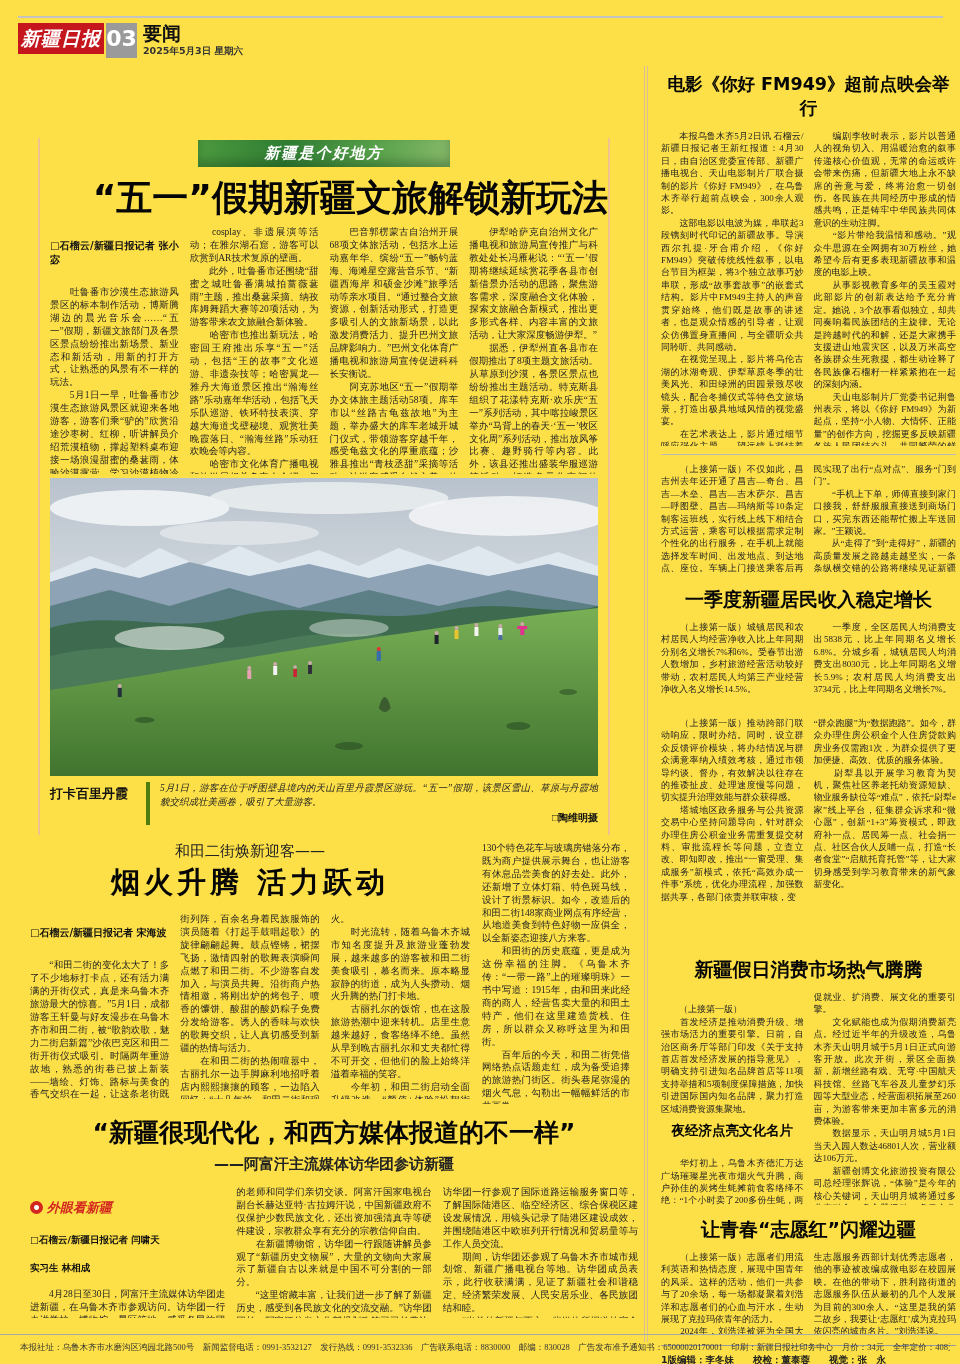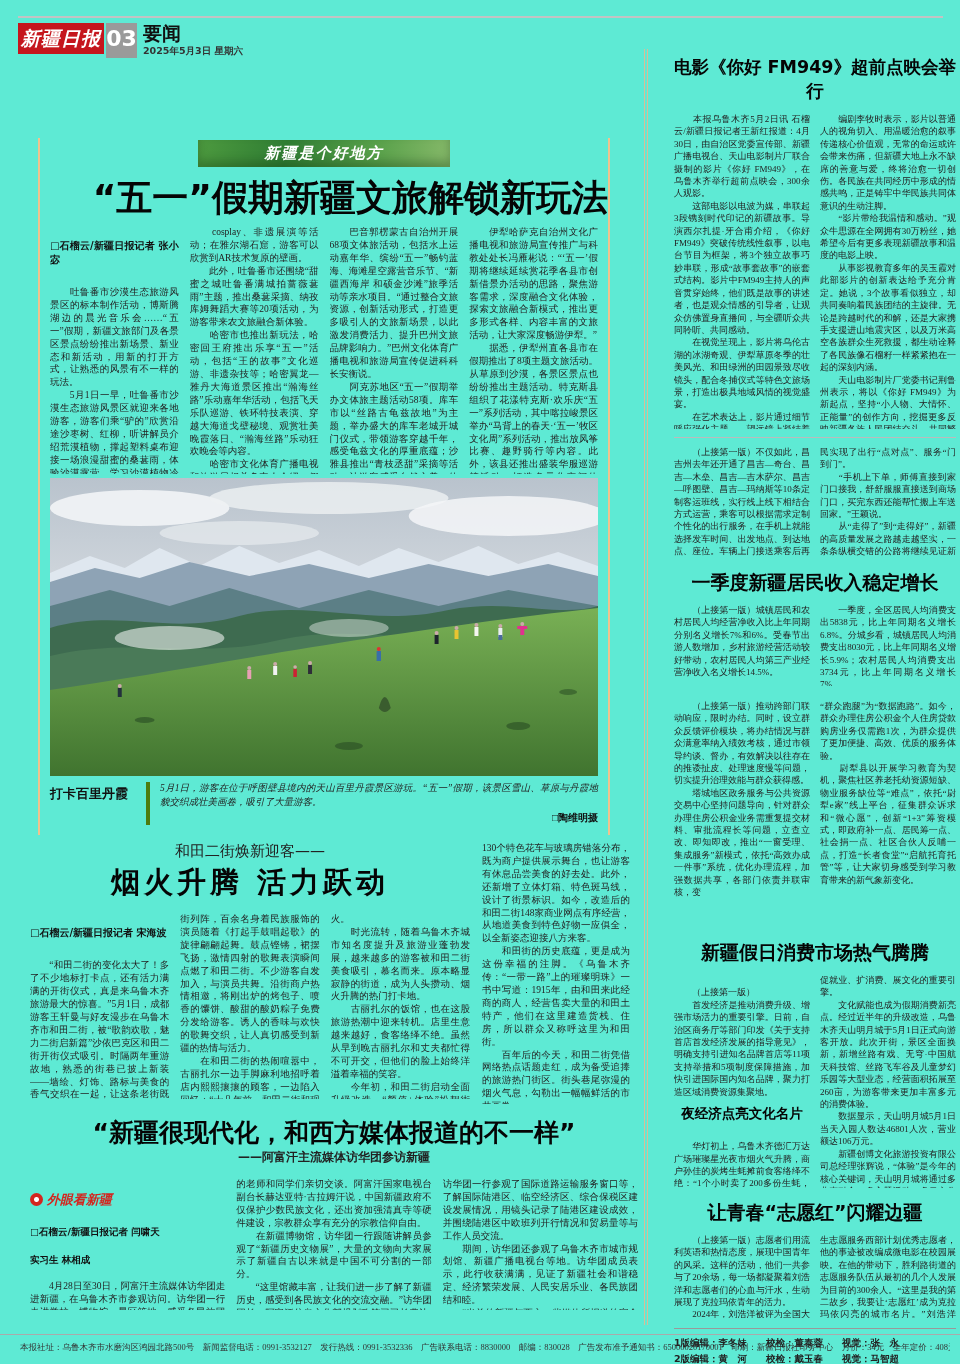--- a/index.html
+++ b/index.html
@@ -1,16 +1,16 @@
 <!DOCTYPE html>
 <html><head>
 <meta charset="utf-8">
 <style>
   html,body{margin:0;padding:0;background:#ffffff;}
-  .page{position:relative;width:960px;height:1364px;background:#5eead4;overflow:hidden;
+  .page{position:relative;width:960px;height:1364px;background:#fde047;overflow:hidden;
         font-family:"Liberation Serif","DejaVu Serif",serif;color:#1c1c1c;}
   .toprule{position:absolute;left:18px;top:16px;width:925px;height:2px;background:#c3c3c3;}
   
   .masthead{position:absolute;left:18px;top:23px;display:flex;align-items:flex-start;}
   .logo{width:86px;height:31px;background:#c5161d;color:#fff;font-family:"DejaVu Sans",sans-serif;
         font-weight:bold;font-style:italic;font-size:19px;line-height:31px;text-align:center;letter-spacing:1px;}
   .pagenum{width:31px;height:35px;background:#9a9a9a;color:#fff;font-family:"DejaVu Sans",sans-serif;
         font-weight:bold;font-size:22px;line-height:31px;text-align:center;margin-left:2px;}
   .mh-right{margin-left:6px;}
   .section-name{font-family:"DejaVu Sans",sans-serif;font-weight:900;font-size:19px;line-height:20px;color:#111;}
@@ -41,29 +41,29 @@
   .street{position:absolute;left:30px;top:842px;width:600px;height:268px;display:flex;gap:12px;}
   .st-left{width:440px;position:relative;}
   .kicker{text-align:center;font-family:"DejaVu Sans",sans-serif;font-size:15px;color:#222;margin-top:0;}
   .st-headline{text-align:center;font-family:"DejaVu Sans",sans-serif;font-weight:900;font-size:29px;
                letter-spacing:4px;color:#050505;margin-top:2px;}
   .st-cols{display:flex;gap:11px;margin-top:10px;height:186px;}
   .st-right{flex:1;height:262px;}
   
   .afghan{position:absolute;left:30px;top:1116px;width:608px;}
   .af-headline{text-align:center;font-family:"DejaVu Sans",sans-serif;font-weight:900;font-size:25px;color:#050505;}
-  .af-subhead{text-align:center;font-family:"DejaVu Sans",sans-serif;font-weight:bold;font-size:12px;color:#222;}
+  .af-subhead{text-align:center;font-family:"DejaVu Sans",sans-serif;font-weight:bold;font-size:15px;color:#222;margin-top:6px;}
   .af-cols{display:flex;gap:11px;margin-top:12px;height:132px;}
   .af-label{display:flex;align-items:center;gap:4px;margin-bottom:4px;}
   .eye-icon{width:13px;height:13px;border-radius:50%;background:radial-gradient(circle at 50% 50%,#fff 0 2px,#d3261f 3px);display:inline-block;}
   .af-label-text{color:#d3261f;font-family:"DejaVu Sans",sans-serif;font-weight:900;font-style:italic;font-size:13px;}
   .af-byline{font-family:"DejaVu Sans",sans-serif;font-weight:bold;font-size:9.5px;color:#111;line-height:1.5;}
   
-  .right-zone{position:absolute;left:644px;top:49px;width:312px;height:1276px;
-              border-left:4px double #d8bd98;padding-left:26px;box-sizing:border-box;}
+  .right-zone{position:absolute;left:644px;top:66px;width:312px;height:1276px;
+              border-left:4px double #d8bd98;padding-left:13px;box-sizing:border-box;}
   .rz-headline{text-align:center;font-family:"DejaVu Sans",sans-serif;font-weight:900;color:#050505;}
   .film-headline{font-size:17.5px;margin-top:6px;letter-spacing:0;}
   .rz-cols{display:flex;gap:10px;}
   .rcol{flex:1;font-size:9px;line-height:1.38;text-align:justify;white-space:pre-line;overflow:hidden;color:#222;}
   .film-cols{margin-top:10px;height:316px;}
   .rz-rule{border:none;border-top:1px solid #bbb;margin:8px 0 8px 0;}
   .contA-cols{height:112px;}
   .h2line{font-size:19px;margin:12px 0 8px 0;}
   .income-cols{height:82px;}
   .contB-cols{margin-top:14px;height:228px;}

